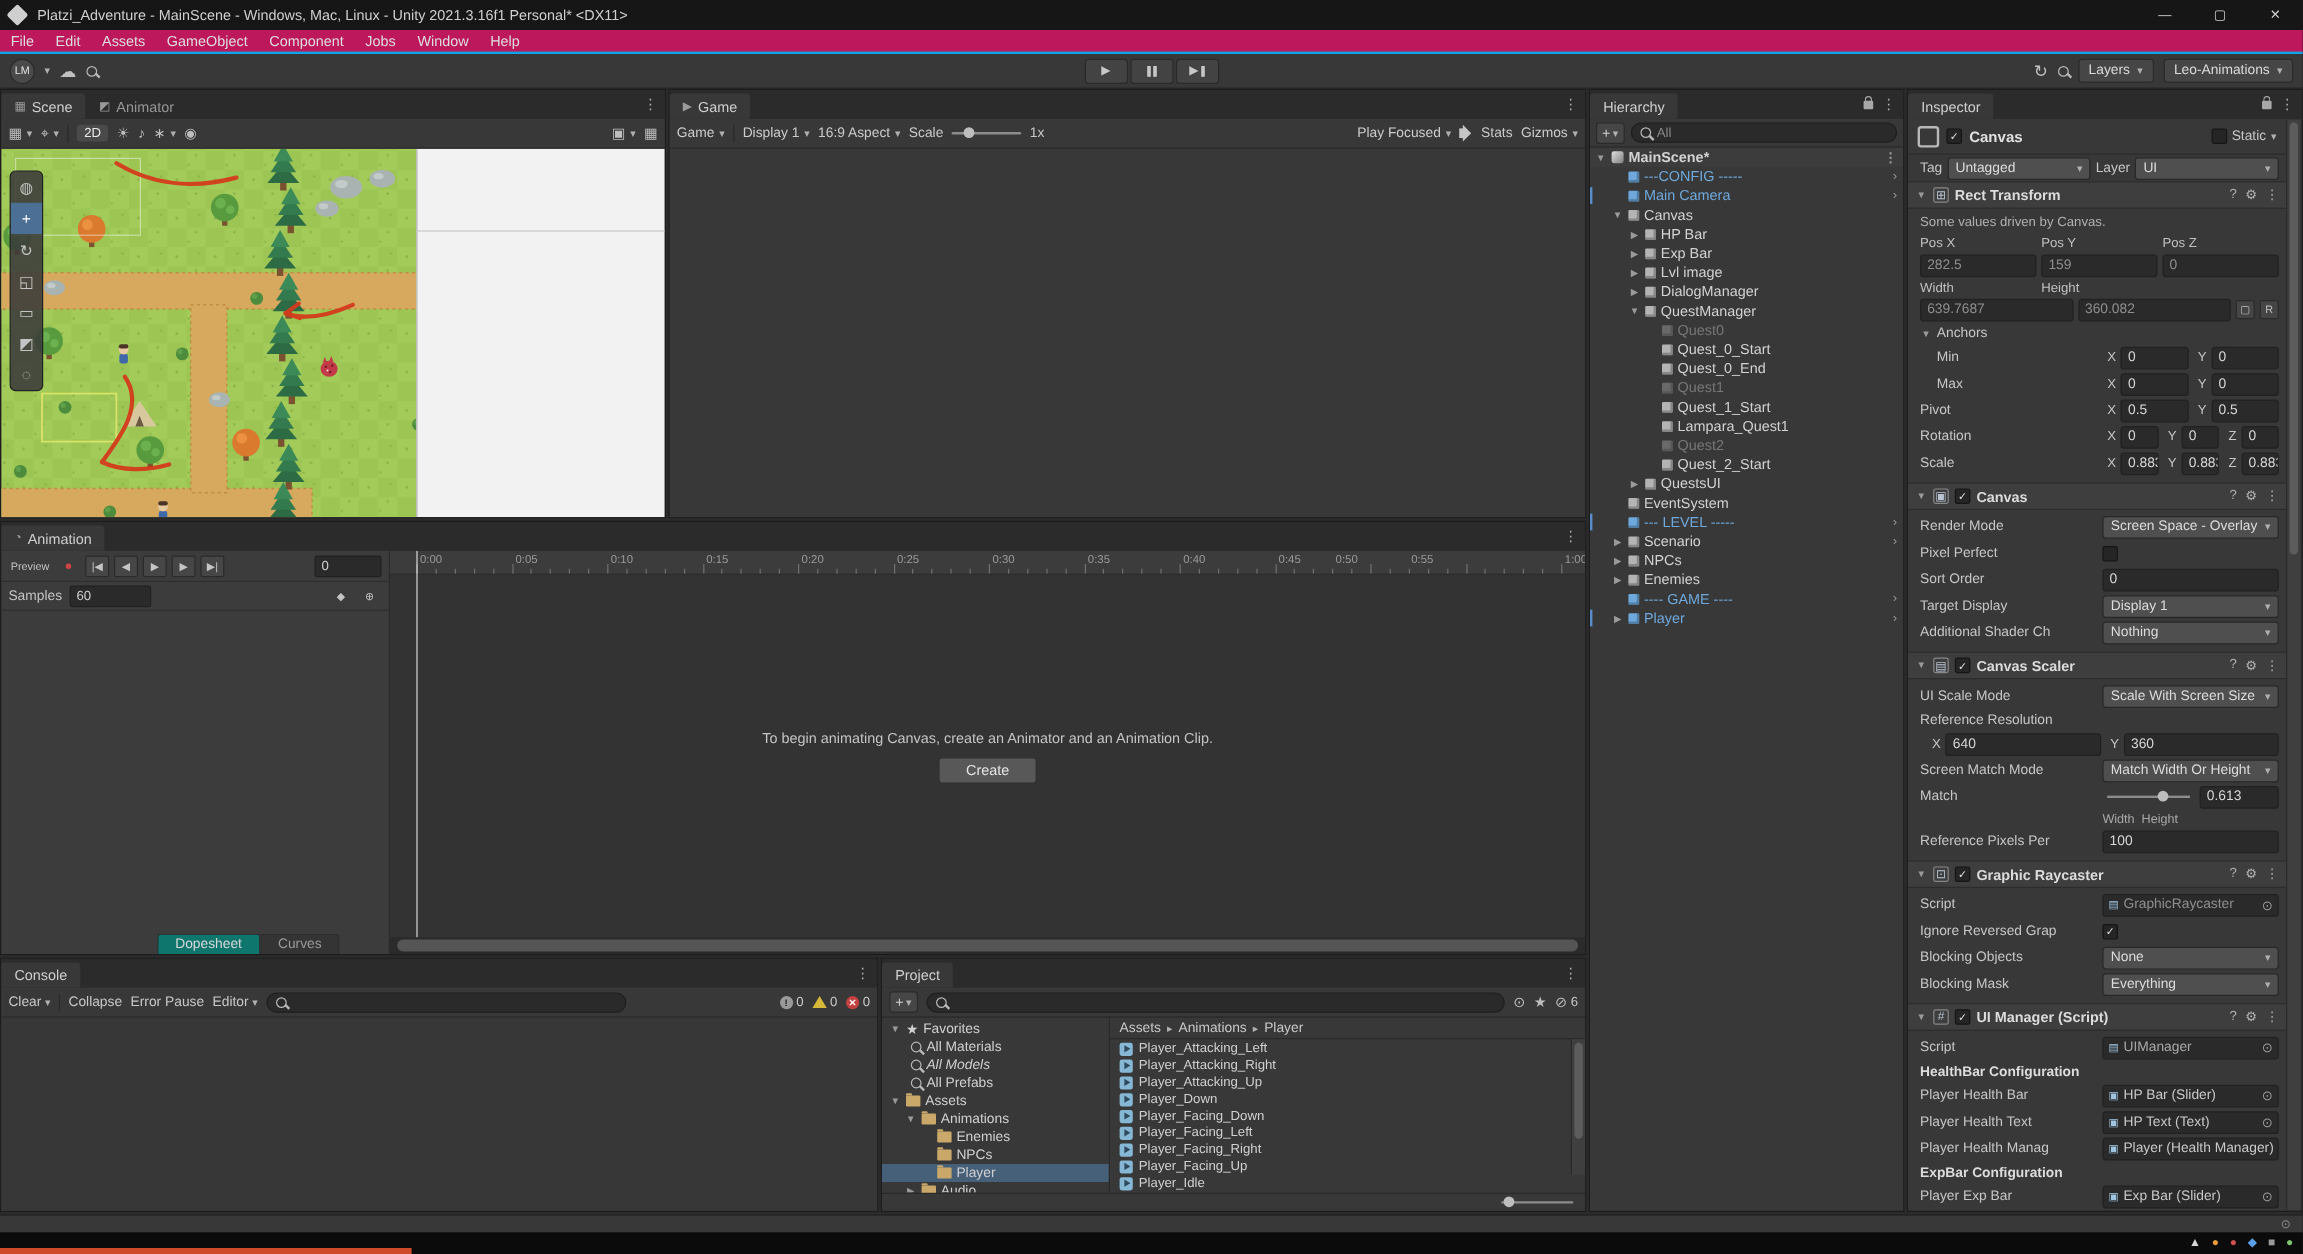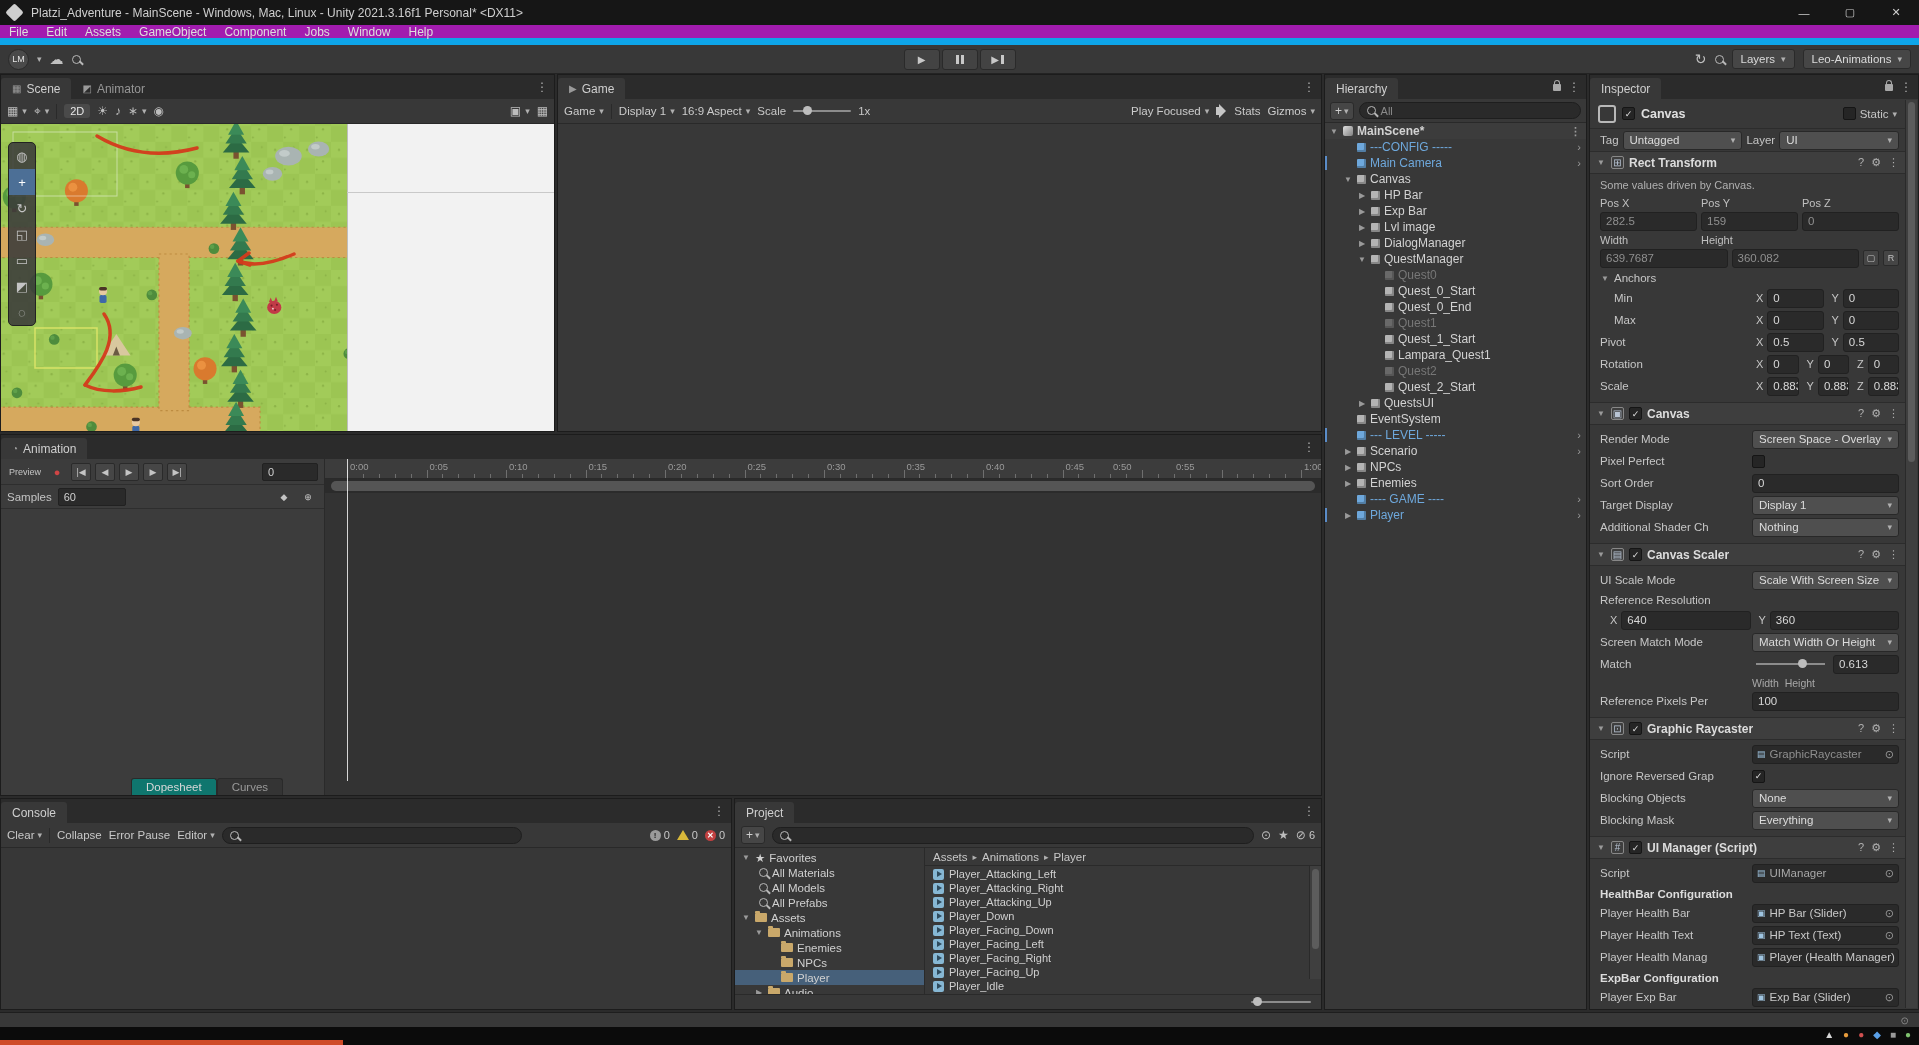--- a/index.html
+++ b/index.html
@@ -4,21 +4,21 @@
 <style>
 *{margin:0;padding:0;box-sizing:border-box;font-family:"Liberation Sans",sans-serif;}
 html,body{width:1919px;height:1045px;overflow:hidden;background:#101010;}
 #root{position:relative;width:1919px;height:1045px;background:#2b2b2b;font-size:12px;color:#d2d2d2;}
 
 .titlebar{position:absolute;left:0;top:0;right:0;height:25px;background:#161616;display:flex;align-items:center;padding-left:8px;}
 .ulogo{width:13px;height:13px;background:#cfcfcf;transform:rotate(45deg);border-radius:2px;flex:none;}
 .titlebar .title{color:#cfcfcf;font-size:12px;margin-left:10px;white-space:nowrap;}
 .win-controls{margin-left:auto;display:flex;height:100%;}
 .win-btn{width:46px;display:flex;align-items:center;justify-content:center;color:#cfcfcf;font-size:11px;}
-.menubar{position:absolute;top:25px;left:0;right:0;height:20px;background:#a21caf;border-bottom:7px solid #0ea5e9;display:flex;align-items:center;}
+.menubar{position:absolute;top:25px;left:0;right:0;height:20px;background:#be185d;border-bottom:2px solid #0ea5e9;display:flex;align-items:center;}
 .menu-item{padding:0 9px;font-size:12px;color:#dedede;height:100%;display:flex;align-items:center;}
 .toolbar{position:absolute;top:45px;left:0;right:0;height:29px;background:#383838;border-bottom:1px solid #232323;display:flex;align-items:center;padding:0 8px;gap:8px;}
 .avatar{width:21px;height:21px;border-radius:50%;background:#4a4a4a;border:1px solid #2a2a2a;color:#e2e2e2;font-size:9px;display:flex;align-items:center;justify-content:center;}
 .tb-ico{color:#c0c0c0;font-size:14px;line-height:1;}
 .tb-center{position:absolute;left:50%;transform:translateX(-50%);display:flex;gap:2px;}
 .pbtn{width:36px;height:21px;background:#434343;border:1px solid #2a2a2a;border-radius:3px;display:flex;align-items:center;justify-content:center;color:#c8c8c8;font-size:10px;gap:2px;}
 .pbar{width:3px;height:9px;background:#c8c8c8;display:inline-block;}
 .tb-right{margin-left:auto;display:flex;align-items:center;gap:8px;}
 .tb-dd{background:#464646;border:1px solid #2a2a2a;border-radius:3px;height:20px;padding:0 8px;display:flex;align-items:center;gap:6px;font-size:11.5px;color:#dadada;}
 .arw{font-size:9px;color:#b0b0b0;}
@@ -580,20 +580,24 @@
             <span class="ticklbl" style="left: 343px;">0:20</span>
             <span class="ticklbl" style="left: 422.5px;">0:25</span>
             <span class="ticklbl" style="left: 502px;">0:30</span>
             <span class="ticklbl" style="left: 581.5px;">0:35</span>
             <span class="ticklbl" style="left: 661px;">0:40</span>
             <span class="ticklbl" style="left: 740.5px;">0:45</span>
             <span class="ticklbl" style="left: 788px;">0:50</span>
             <span class="ticklbl" style="left: 851px;">0:55</span>
             <span class="ticklbl" style="left: 979px;">1:00</span>
           </div>
+        <div class="anim-content">
+          <span class="anim-msg">To begin animating Canvas, create an Animator and an Animation Clip.</span>
+          <span class="create-btn">Create</span>
+        </div>
         <div class="hscroll">
             <span class="thumb"></span>
           </div>
         <div class="playhead" style="left:22px"></div>
       </div>
     </div>
   </div>
 
   <div class="panel" id="p-console">
     <div class="tabstrip">
@@ -663,21 +667,21 @@
       <div class="proj-tree" id="proj-tree">
           <div class="trow">
             <span class="fold">▼</span>
             <span>★</span>
             <span>Favorites</span>
           </div>
           <div class="trow" style="padding-left: 24px;">
             <span class="mag"></span>
             <span>All Materials</span>
           </div>
-          <div class="trow" style="padding-left: 24px;">
+          <div class="trow" style="padding-left: 24px; font-style: italic;">
             <span class="mag"></span>
             <span>All Models</span>
           </div>
           <div class="trow" style="padding-left: 24px;">
             <span class="mag"></span>
             <span>All Prefabs</span>
           </div>
           <div class="trow" style="padding-left: 6px;">
             <span class="fold">▼</span>
             <span class="fold-ic"></span>

